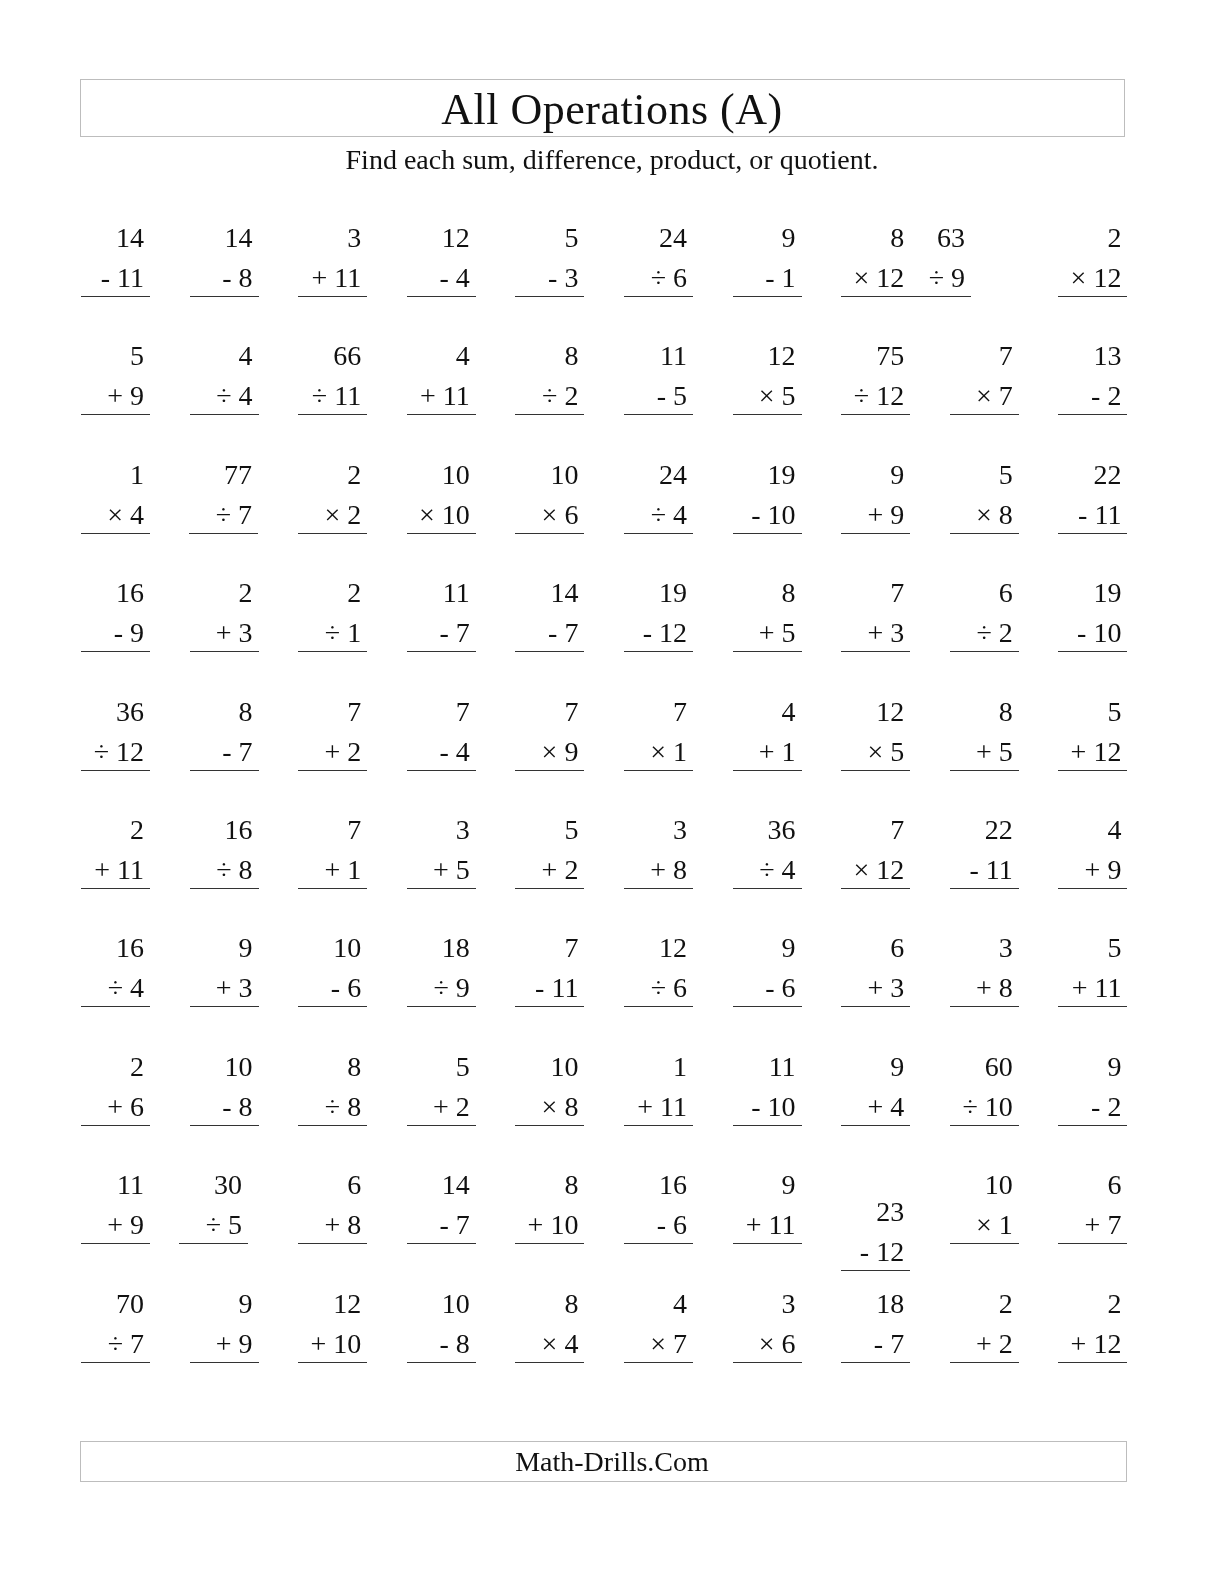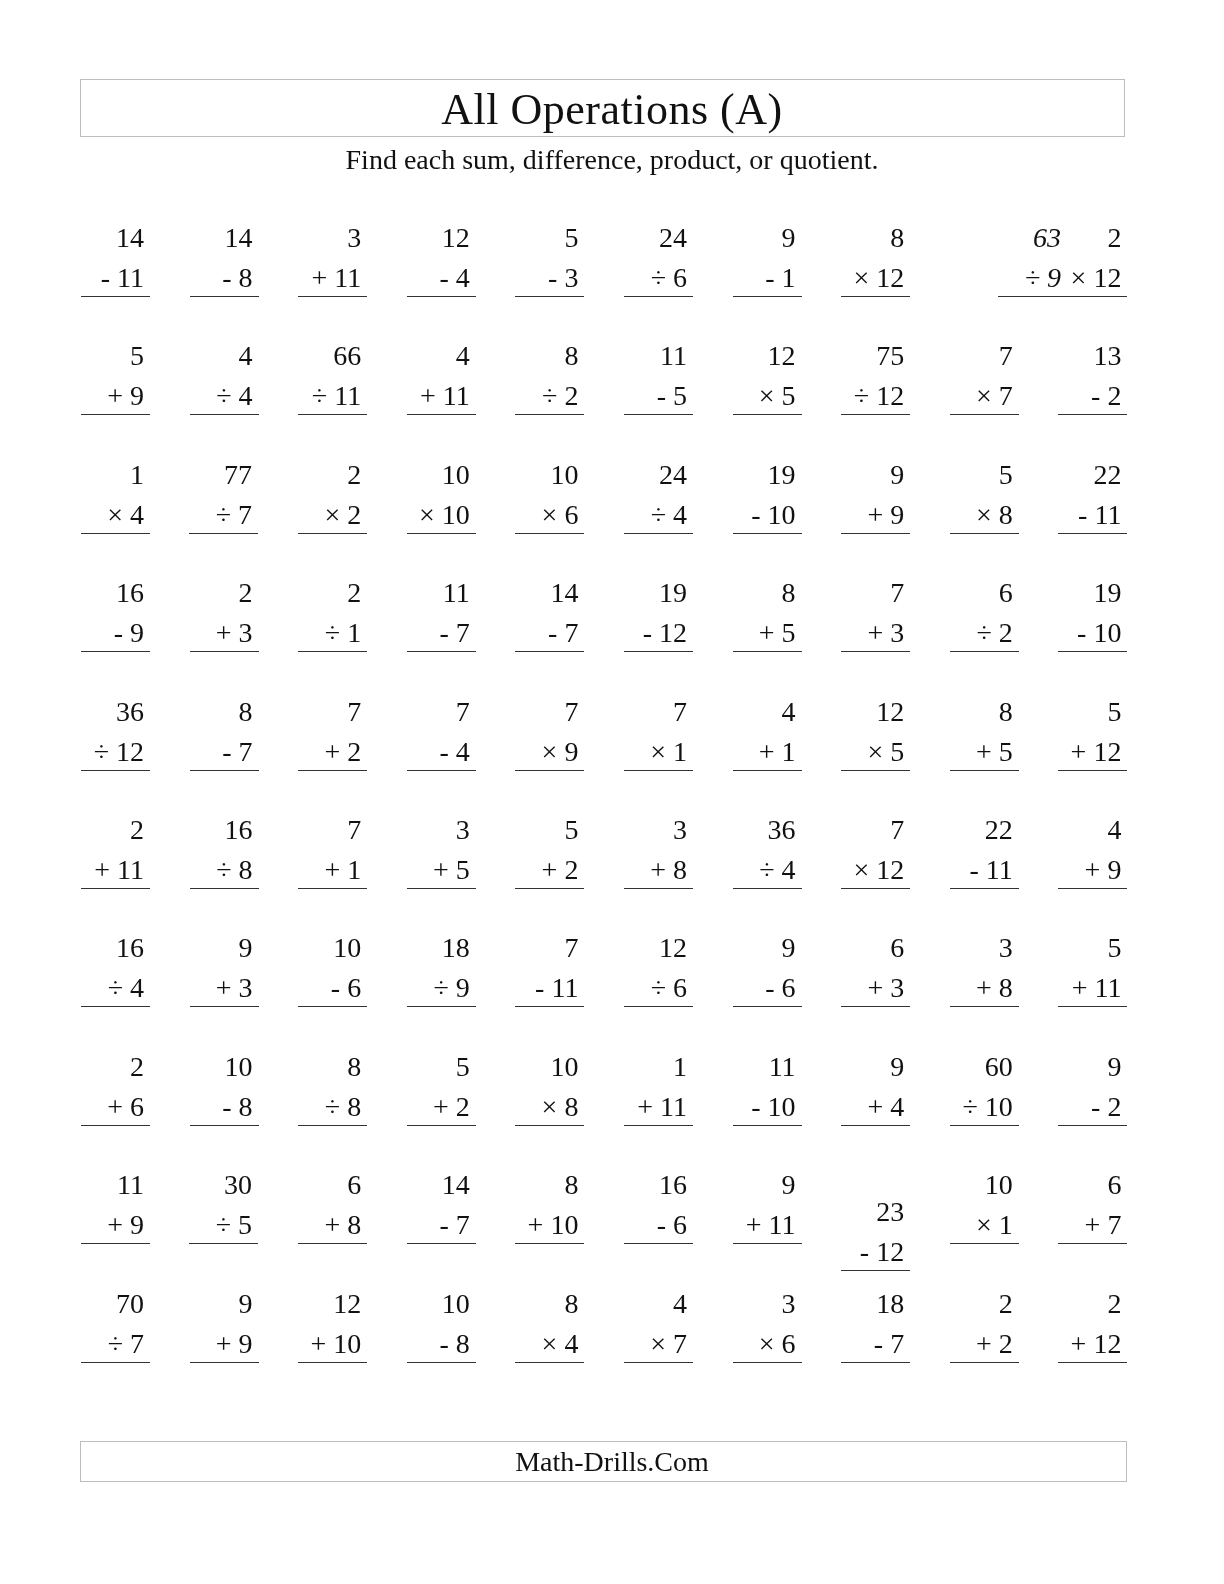--- a/index.html
+++ b/index.html
@@ -67,21 +67,21 @@
       <div class="problem" style="left: 651.6px;">
         <span class="top">9</span>
         <span class="bottom">- 1</span>
         <div class="rule"></div>
       </div>
       <div class="problem" style="left: 760.2px;">
         <span class="top">8</span>
         <span class="bottom">× 12</span>
         <div class="rule"></div>
       </div>
-      <div class="problem" style="left: 917px; font-style: italic;">
+      <div class="problem" style="left: 821px;">
         <span class="top">63</span>
         <span class="bottom">÷ 9</span>
         <div class="rule"></div>
       </div>
       <div class="problem" style="left: 977.4px;">
         <span class="top">2</span>
         <span class="bottom">× 12</span>
         <div class="rule"></div>
       </div>
     </div>
@@ -448,21 +448,21 @@
         <span class="bottom">- 2</span>
         <div class="rule"></div>
       </div>
     </div>
     <div class="row" style="top: 947.2px;">
       <div class="problem" style="left: 0px;">
         <span class="top">11</span>
         <span class="bottom">+ 9</span>
         <div class="rule"></div>
       </div>
-      <div class="problem" style="left: 108px; font-family: Liberation Serif, serif;">
+      <div class="problem" style="left: 98px; font-family: Liberation Serif, serif;">
         <span class="top">30</span>
         <span class="bottom">÷ 5</span>
         <div class="rule"></div>
       </div>
       <div class="problem" style="left: 217.2px;">
         <span class="top">6</span>
         <span class="bottom">+ 8</span>
         <div class="rule"></div>
       </div>
       <div class="problem" style="left: 325.8px;">

